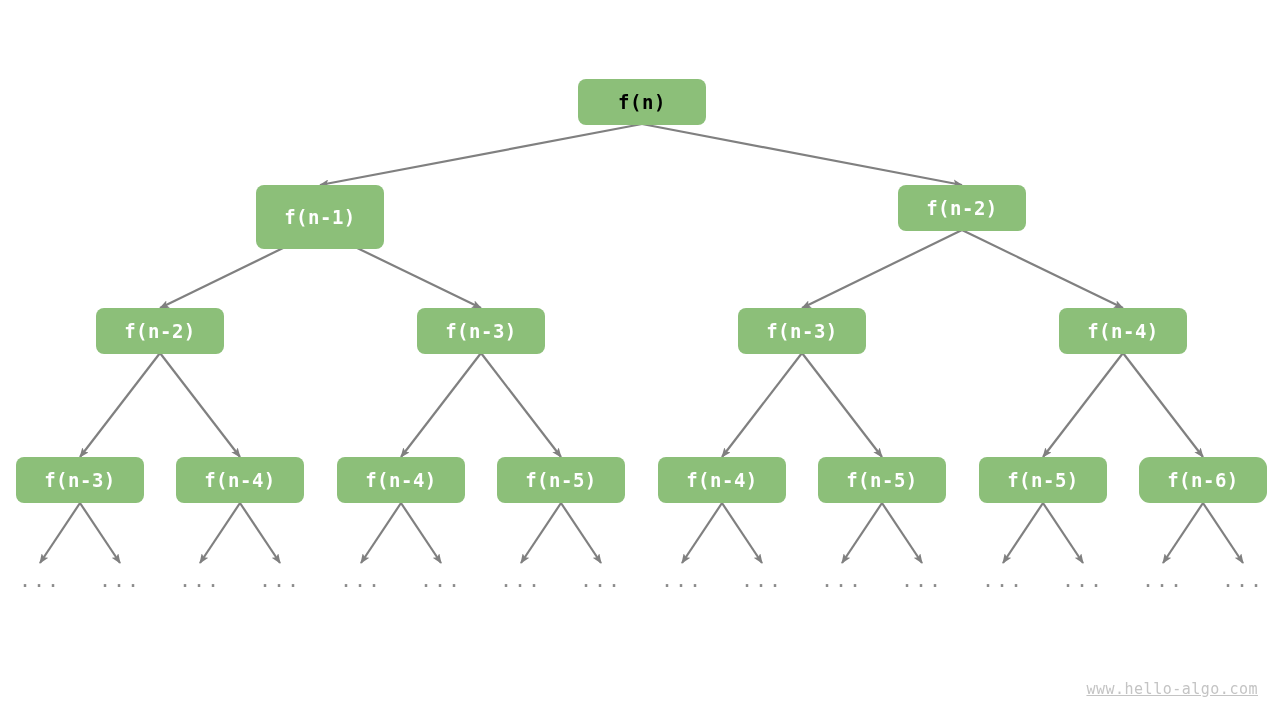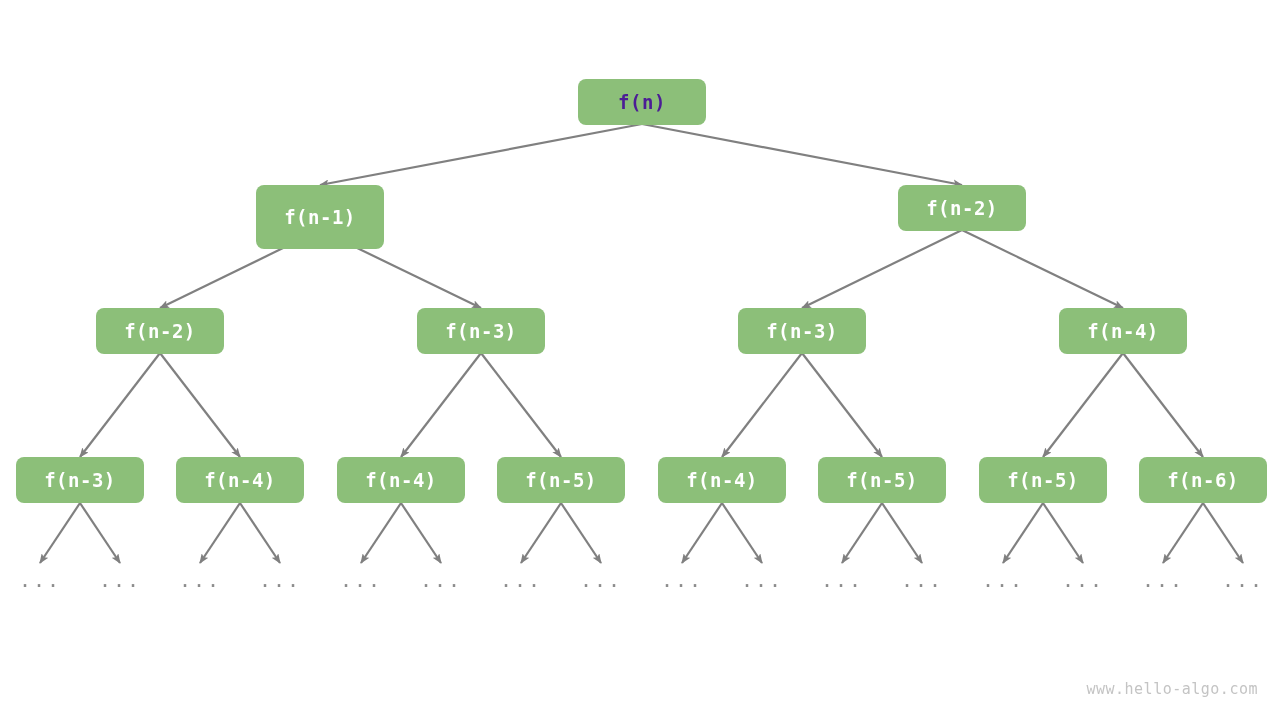--- a/index.html
+++ b/index.html
@@ -53,20 +53,21 @@
     white-space: nowrap;
   }
   .watermark {
     position: absolute;
     right: 22px;
     bottom: 22px;
     color: #c4c4c4;
     font-family: "DejaVu Sans Mono", monospace;
     font-size: 15px;
     letter-spacing: 0.5px;
+    text-decoration: underline;
   }
 </style>
 </head>
 <body>
 
 <div id="canvas">
 
   <svg id="edges" viewBox="0 0 1280 720" width="1280" height="720" xmlns="http://www.w3.org/2000/svg">
     <defs>
       <marker id="arrowhead" markerWidth="10" markerHeight="8" refX="9" refY="4" orient="auto" markerUnits="userSpaceOnUse">
@@ -101,21 +102,21 @@
         <line x1="882" y1="503" x2="842" y2="563" stroke="#808080" stroke-width="2.2" marker-end="url(#arrowhead)"></line>
         <line x1="882" y1="503" x2="922" y2="563" stroke="#808080" stroke-width="2.2" marker-end="url(#arrowhead)"></line>
         <line x1="1043" y1="503" x2="1003" y2="563" stroke="#808080" stroke-width="2.2" marker-end="url(#arrowhead)"></line>
         <line x1="1043" y1="503" x2="1083" y2="563" stroke="#808080" stroke-width="2.2" marker-end="url(#arrowhead)"></line>
         <line x1="1203" y1="503" x2="1163" y2="563" stroke="#808080" stroke-width="2.2" marker-end="url(#arrowhead)"></line>
         <line x1="1203" y1="503" x2="1243" y2="563" stroke="#808080" stroke-width="2.2" marker-end="url(#arrowhead)"></line>
       </g>
   </svg>
 
   <div id="node-layer">
-      <div class="node" style="left: 578px; top: 79px; width: 128px; height: 46px; background: rgb(140, 191, 121); color: #4c1d95;">
+      <div class="node" style="left: 578px; top: 79px; width: 128px; height: 46px; background: rgb(140, 191, 121); color: #000000;">
         <span>f(n)</span>
       </div>
       <div class="node" style="left: 256px; top: 185px; width: 128px; height: 64px; background: rgb(140, 191, 121); color: rgb(255, 255, 255);">
         <span>f(n-1)</span>
       </div>
       <div class="node" style="left: 898px; top: 185px; width: 128px; height: 46px; background: rgb(140, 191, 121); color: rgb(255, 255, 255);">
         <span>f(n-2)</span>
       </div>
       <div class="node" style="left: 96px; top: 308px; width: 128px; height: 46px; background: rgb(140, 191, 121); color: rgb(255, 255, 255);">
         <span>f(n-2)</span>
@@ -143,21 +144,21 @@
       </div>
       <div class="node" style="left: 658px; top: 457px; width: 128px; height: 46px; background: rgb(140, 191, 121); color: rgb(255, 255, 255);">
         <span>f(n-4)</span>
       </div>
       <div class="node" style="left: 818px; top: 457px; width: 128px; height: 46px; background: rgb(140, 191, 121); color: rgb(255, 255, 255);">
         <span>f(n-5)</span>
       </div>
       <div class="node" style="left: 979px; top: 457px; width: 128px; height: 46px; background: rgb(140, 191, 121); color: rgb(255, 255, 255);">
         <span>f(n-5)</span>
       </div>
-      <div class="node" style="left: 1139px; top: 457px; width: 128px; height: 46px; background: rgb(140, 191, 121); color: rgb(255, 255, 255);">
+      <div class="node" style="left: 1139px; top: 457px; width: 128px; height: 46px; background: rgb(140, 191, 121); color: rgb(255, 255, 255); border-radius: 11px;">
         <span>f(n-6)</span>
       </div>
     </div>
 
   <div id="ellipsis-layer">
       <div class="ellipsis" style="left: 40px; top: 585px; color: rgb(141, 141, 141);">···</div>
       <div class="ellipsis" style="left: 120px; top: 585px; color: rgb(141, 141, 141);">···</div>
       <div class="ellipsis" style="left: 200px; top: 585px; color: rgb(141, 141, 141);">···</div>
       <div class="ellipsis" style="left: 280px; top: 585px; color: rgb(141, 141, 141);">···</div>
       <div class="ellipsis" style="left: 361px; top: 585px; color: rgb(141, 141, 141);">···</div>

